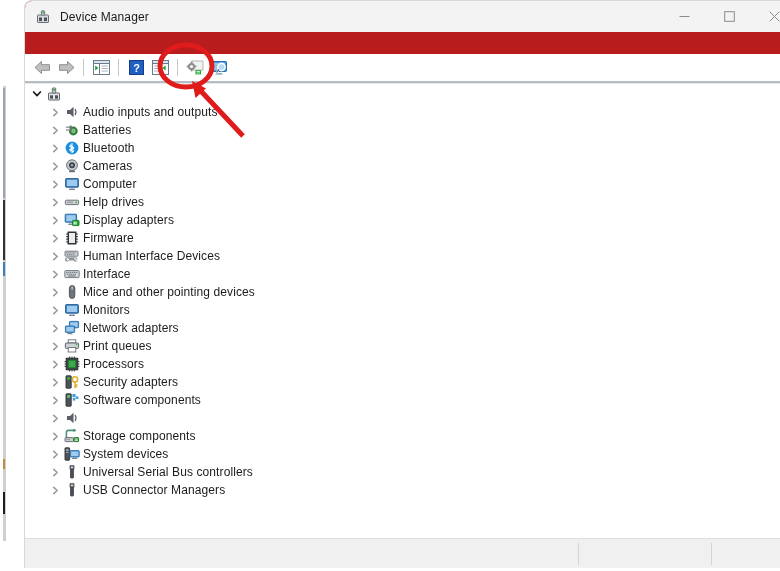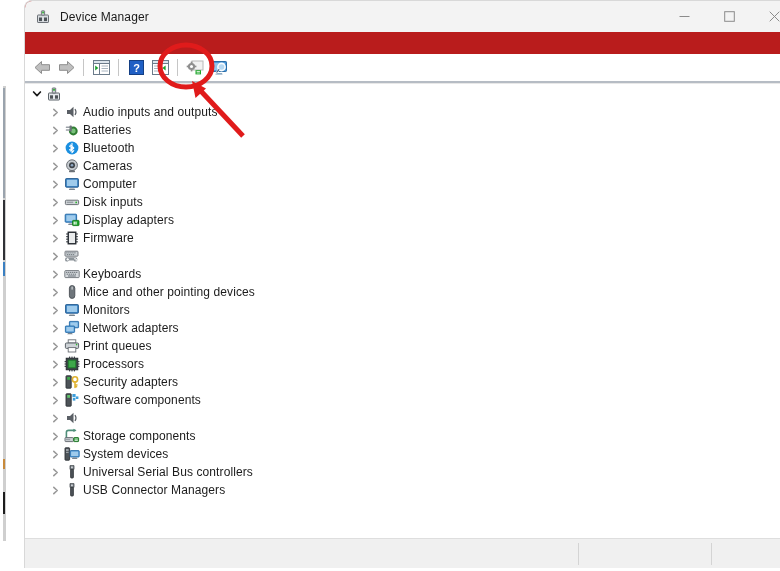--- a/index.html
+++ b/index.html
@@ -496,21 +496,21 @@
               <path d="M2.8 1.4 L6.2 4.5 L2.8 7.6" fill="none" stroke="#9a9a9a" stroke-width="1.6" stroke-linecap="round" stroke-linejoin="round"></path>
             </svg>
         </div>
         <div class="dev-icon">
           <svg width="16" height="16" viewBox="0 0 16 16">
             <rect x="1.4" y="6.2" width="13.2" height="4.4" rx="0.9" fill="#d3d7db" stroke="#6b7076" stroke-width="1"></rect>
             <rect x="2.8" y="7.6" width="6.4" height="1.5" fill="#9aa0a6"></rect>
             <circle cx="12.2" cy="8.4" r="0.9" fill="#2fb62f"></circle>
           </svg>
         </div>
-        <div class="dev-label">Disk inputs</div>
+        <div class="dev-label">Help drives</div>
       </div>
 
       <div class="tree-row">
         <div class="chevron">
           <svg width="9" height="9" viewBox="0 0 9 9">
               <path d="M2.8 1.4 L6.2 4.5 L2.8 7.6" fill="none" stroke="#9a9a9a" stroke-width="1.6" stroke-linecap="round" stroke-linejoin="round"></path>
             </svg>
         </div>
         <div class="dev-icon">
           <svg width="16" height="16" viewBox="0 0 16 16">
@@ -570,20 +570,21 @@
               <rect x="6.8" y="6" width="1.4" height="1.1"></rect>
                 <rect x="8.8" y="6" width="1.4" height="1.1"></rect>
             </g>
             <path d="M3.2 9.2 L11 9.2 Q13.4 9.2 13.4 11.4 Q13.4 13.6 11.6 13.6 Q10.4 13.6 9.6 12.4 L4.8 12.4 Q4 13.6 2.8 13.6 Q1 13.6 1 11.4 Q1 9.2 3.2 9.2 Z" fill="#8d949a"></path>
             <rect x="2.4" y="10.9" width="2.6" height="0.9" fill="#ffffff"></rect>
             <rect x="3.15" y="10.15" width="1.1" height="2.4" fill="#ffffff"></rect>
             <circle cx="11" cy="10.8" r="0.8" fill="#ffffff"></circle>
             <circle cx="12.2" cy="11.9" r="0.8" fill="#ffffff"></circle>
           </svg>
         </div>
+        <div class="dev-label">Human Interface Devices</div>
       </div>
 
       <div class="tree-row">
         <div class="chevron">
           <svg width="9" height="9" viewBox="0 0 9 9">
               <path d="M2.8 1.4 L6.2 4.5 L2.8 7.6" fill="none" stroke="#9a9a9a" stroke-width="1.6" stroke-linecap="round" stroke-linejoin="round"></path>
             </svg>
         </div>
         <div class="dev-icon">
           <svg width="16" height="16" viewBox="0 0 16 16">
@@ -597,21 +598,21 @@
                 <rect x="12" y="5.8" width="1.4" height="1.2"></rect>
               <rect x="2.6" y="7.6" width="1.4" height="1.2"></rect>
                 <rect x="4.6" y="7.6" width="1.4" height="1.2"></rect>
               <rect x="6.6" y="7.6" width="1.4" height="1.2"></rect>
                 <rect x="8.6" y="7.6" width="1.4" height="1.2"></rect>
               <rect x="10.6" y="7.6" width="1.4" height="1.2"></rect>
               <rect x="4" y="9.4" width="7.8" height="1.2"></rect>
             </g>
           </svg>
         </div>
-        <div class="dev-label">Keyboards</div>
+        <div class="dev-label">Interface</div>
       </div>
 
 
       <div class="tree-row">
         <div class="chevron">
           <svg width="9" height="9" viewBox="0 0 9 9">
               <path d="M2.8 1.4 L6.2 4.5 L2.8 7.6" fill="none" stroke="#9a9a9a" stroke-width="1.6" stroke-linecap="round" stroke-linejoin="round"></path>
             </svg>
         </div>
         <div class="dev-icon">

